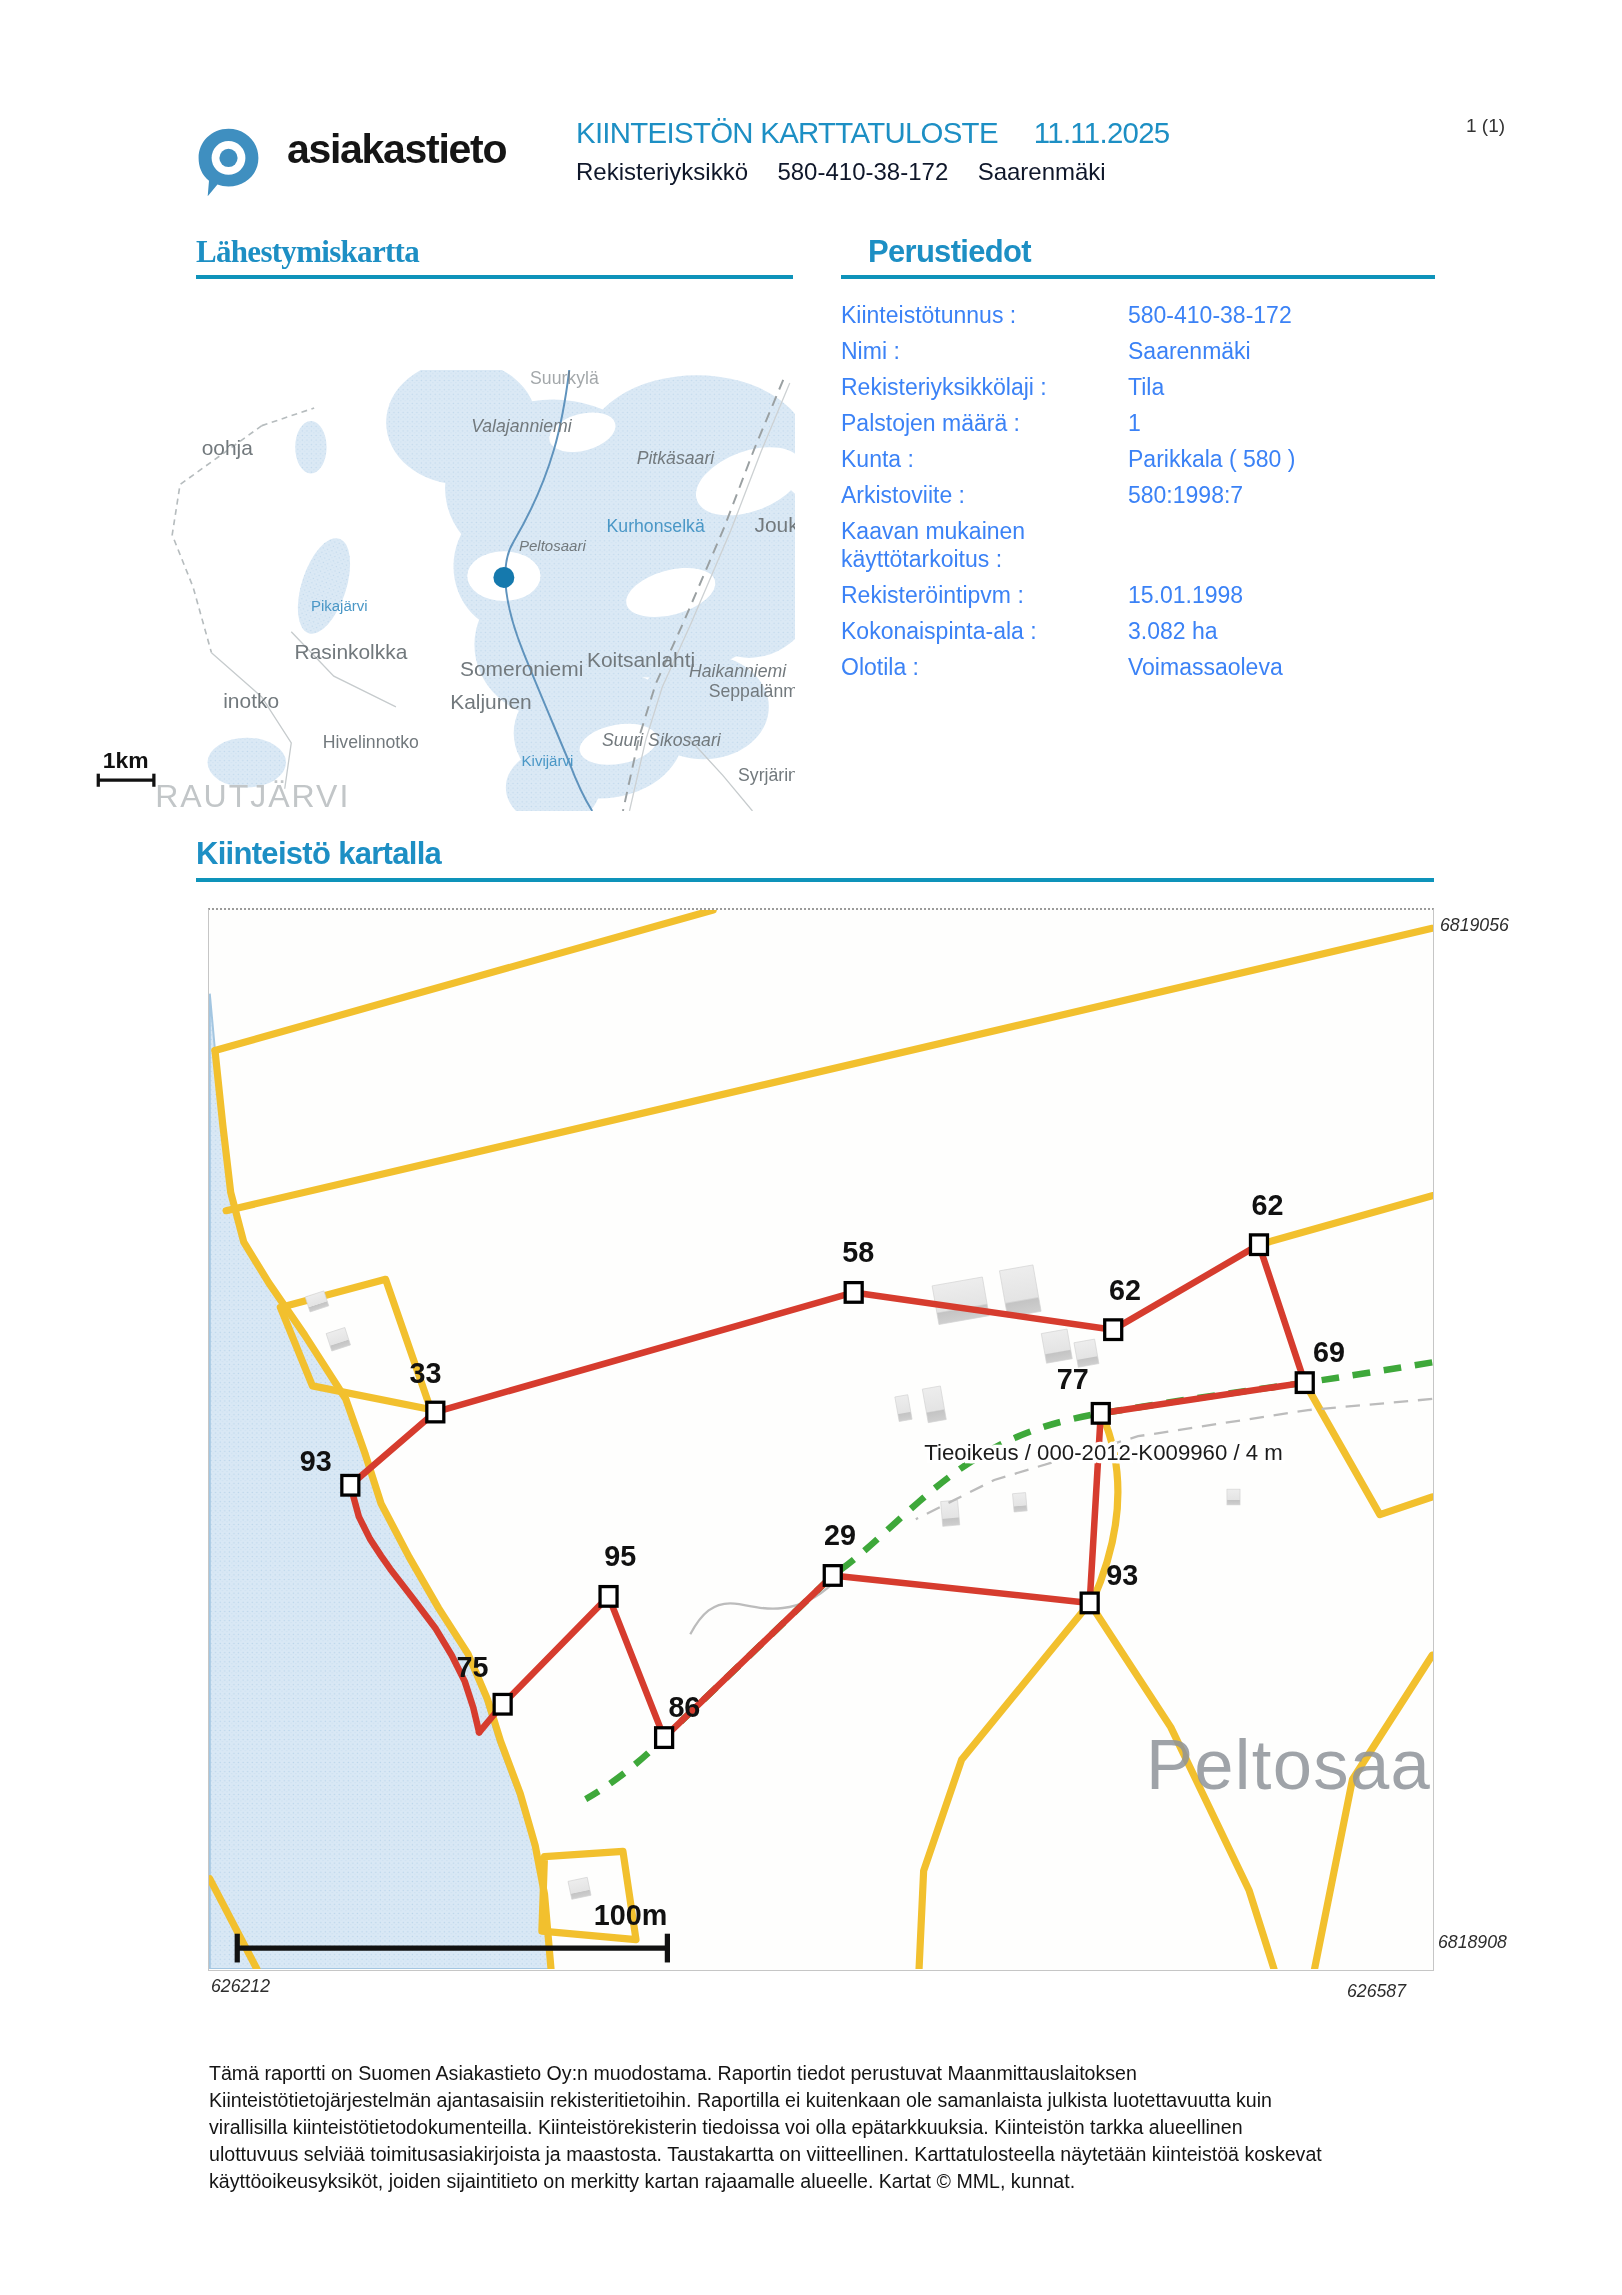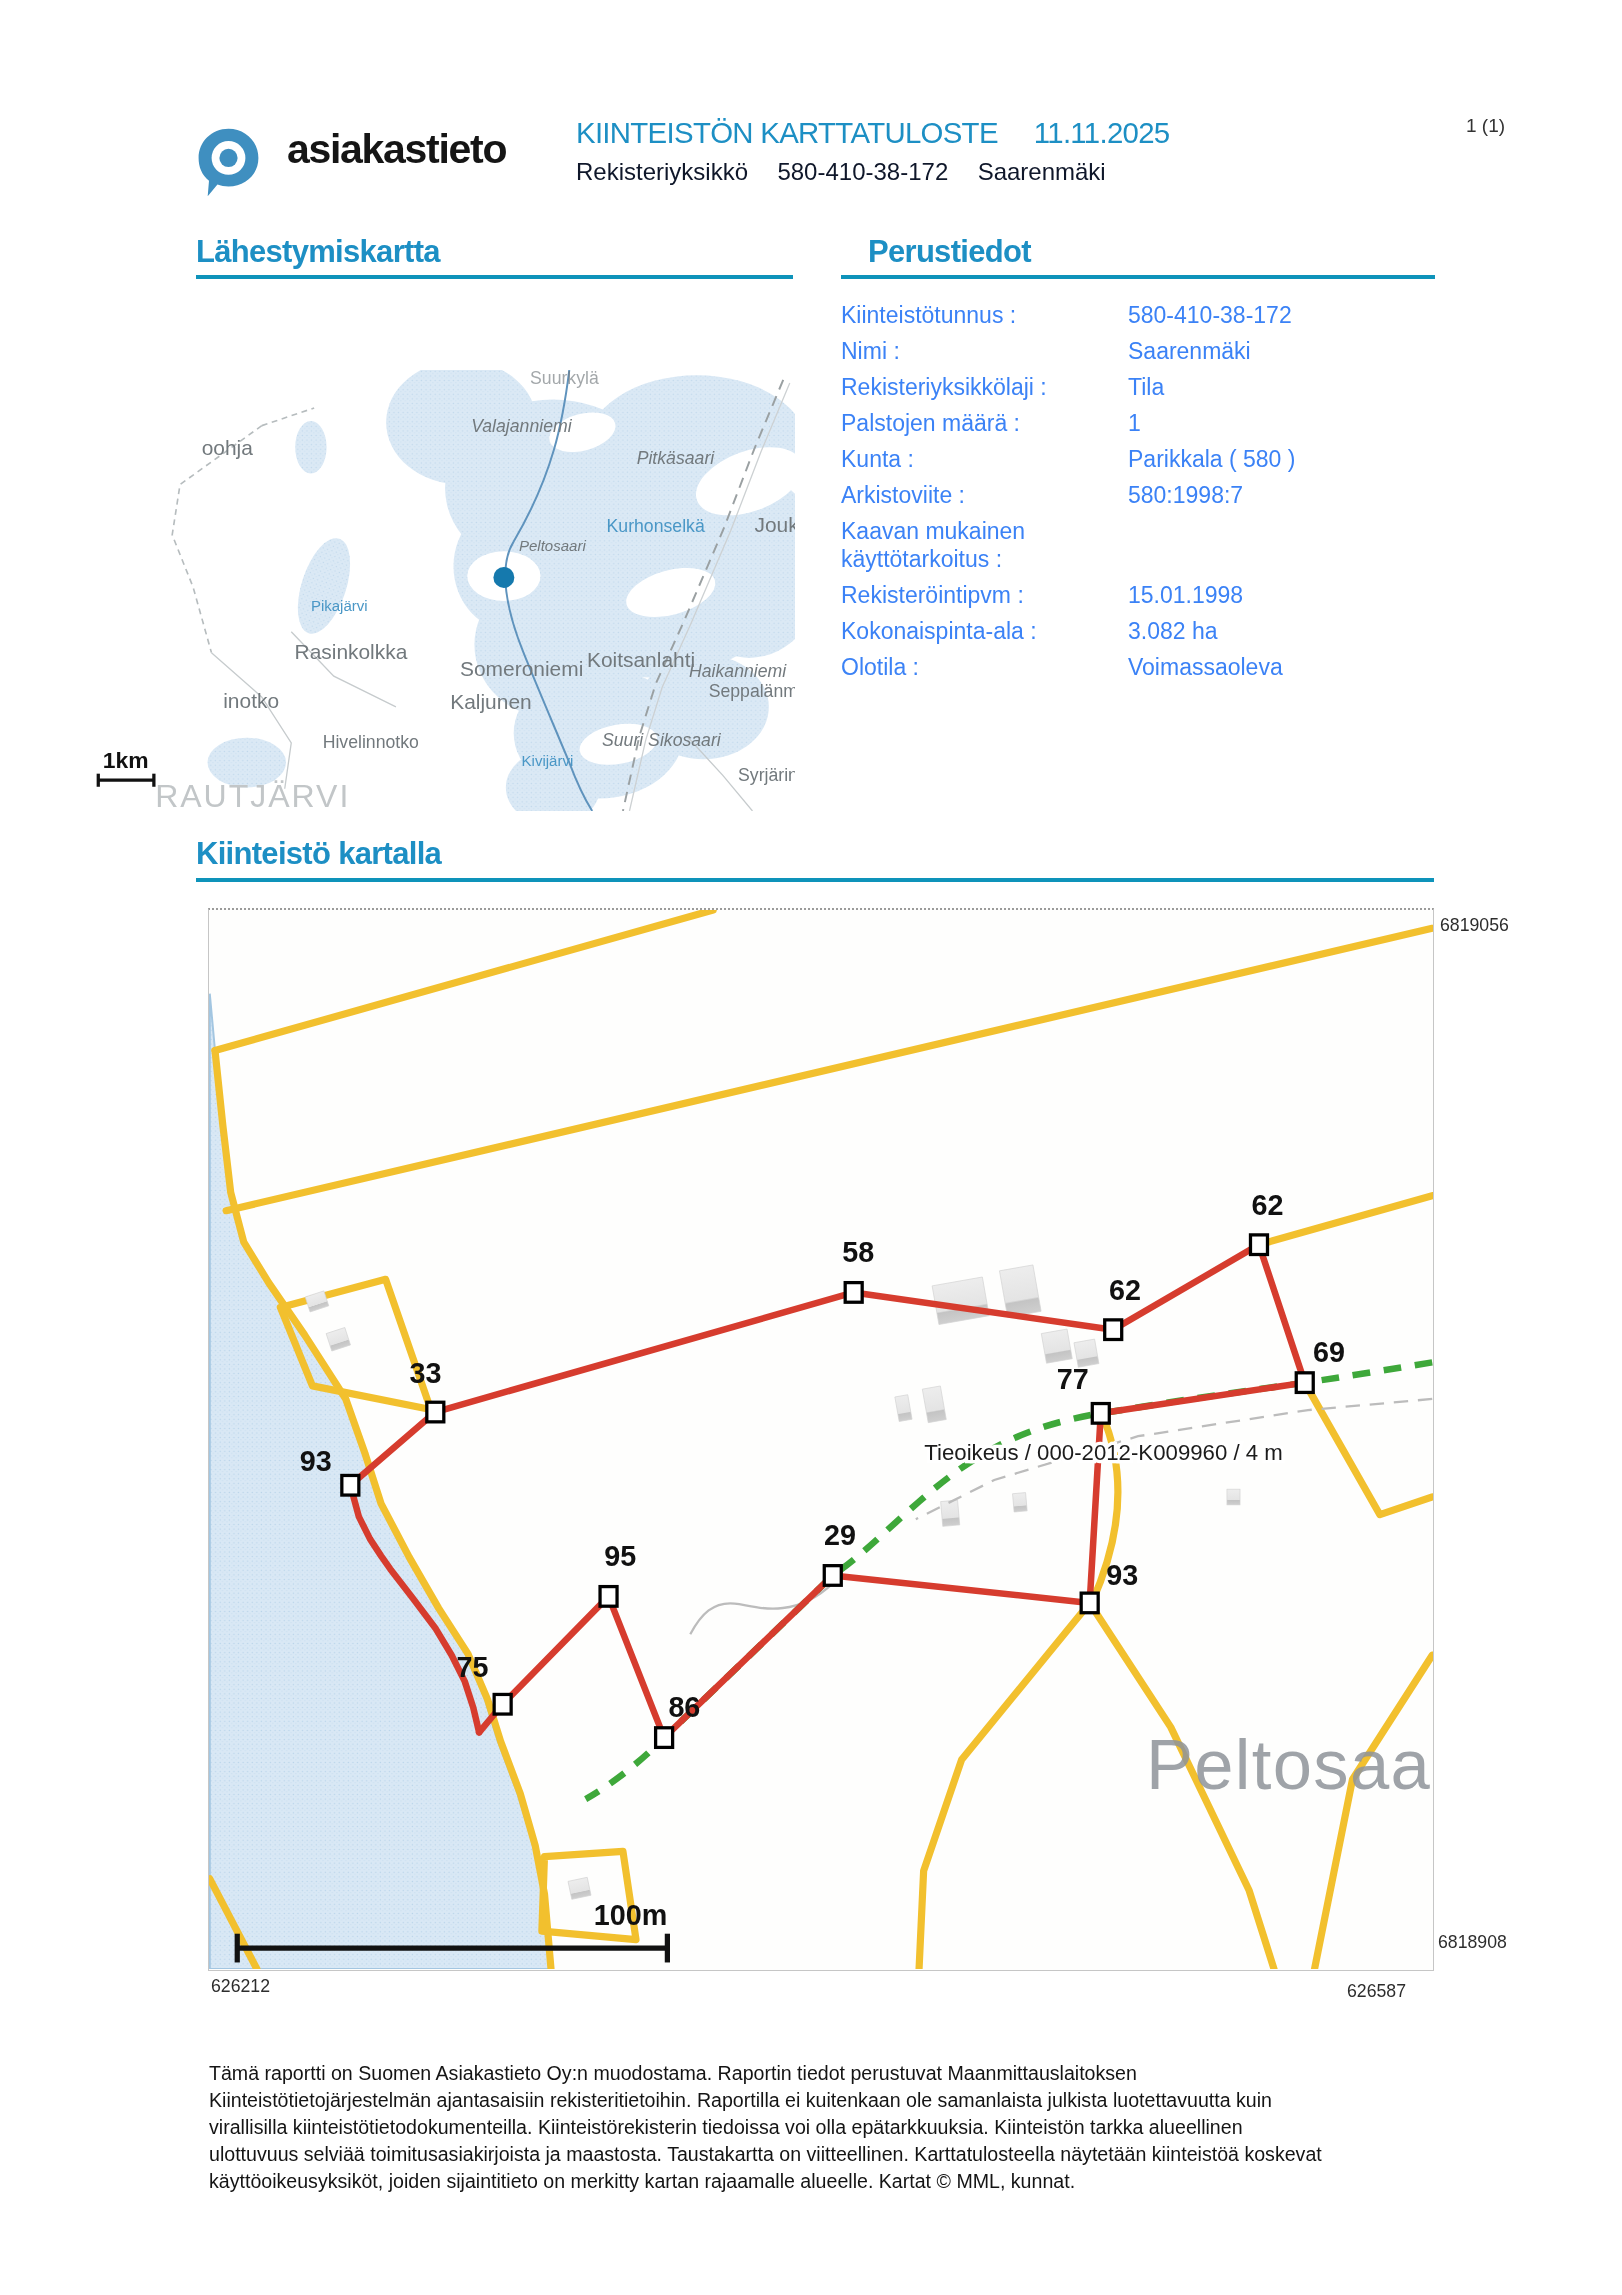--- a/index.html
+++ b/index.html
@@ -32,21 +32,21 @@
   .pl-faint{opacity:.65;}
   .pl-muni{font-size:49px;fill:#c2c6c8;letter-spacing:3px;}
   .apx-scale{font-size:35px;font-weight:700;fill:#111;}
   
   .mapframe{position:absolute;left:208px;top:908px;width:1226px;height:1063px;
             border:1.3px solid #c6c6c6;border-top:2px dotted #9b9b9b;box-sizing:border-box;background:#fefefd;}
   .vlabel{font-size:44px;font-weight:700;fill:#111;}
   .easement{font-size:34px;fill:#1c1c1c;paint-order:stroke;stroke:#ffffff;stroke-width:10px;}
   .bigarea{font-size:108px;fill:#8f949a;opacity:.85;letter-spacing:2px;}
   .map-scale{font-size:44px;font-weight:700;fill:#111;}
-  .coord{position:absolute;font-size:17.7px;color:#2d2d2d;}
+  .coord{position:absolute;font-size:17.7px;color:#2d2d2d;font-style:italic;}
   
   .footer{position:absolute;left:209px;top:2060px;font-size:19.6px;line-height:27px;color:#141414;}
 </style>
 </head>
 <body>
 
 <div class="page">
 
   <div class="logo">
     <svg width="65" height="73" viewBox="0 0 100 112">
@@ -58,21 +58,21 @@
   </div>
 
   <div class="hdr-title">
     <span>KIINTEISTÖN KARTTATULOSTE</span><span class="date">11.11.2025</span>
   </div>
   <div class="hdr-sub">
     <span>Rekisteriyksikkö</span><span>580-410-38-172</span><span>Saarenmäki</span>
   </div>
   <div class="pageno">1 (1)</div>
 
-  <div class="h2" style="left:196px;top:234px;">Lähestymiskartta</div>
+  <div class="h2" style="left:196px;top:234px;font-family:Liberation Serif, serif;">Lähestymiskartta</div>
   <div class="rule" style="left:196px;top:275px;width:597px;"></div>
 
   <div class="h2" style="left:868px;top:234px;">Perustiedot</div>
   <div class="rule" style="left:841px;top:275px;width:594px;"></div>
 
   <div class="info" id="info-rows">
       <div class="info-row">
         <div class="info-label">Kiinteistötunnus :</div>
         <div class="info-value">580-410-38-172</div>
       </div>

